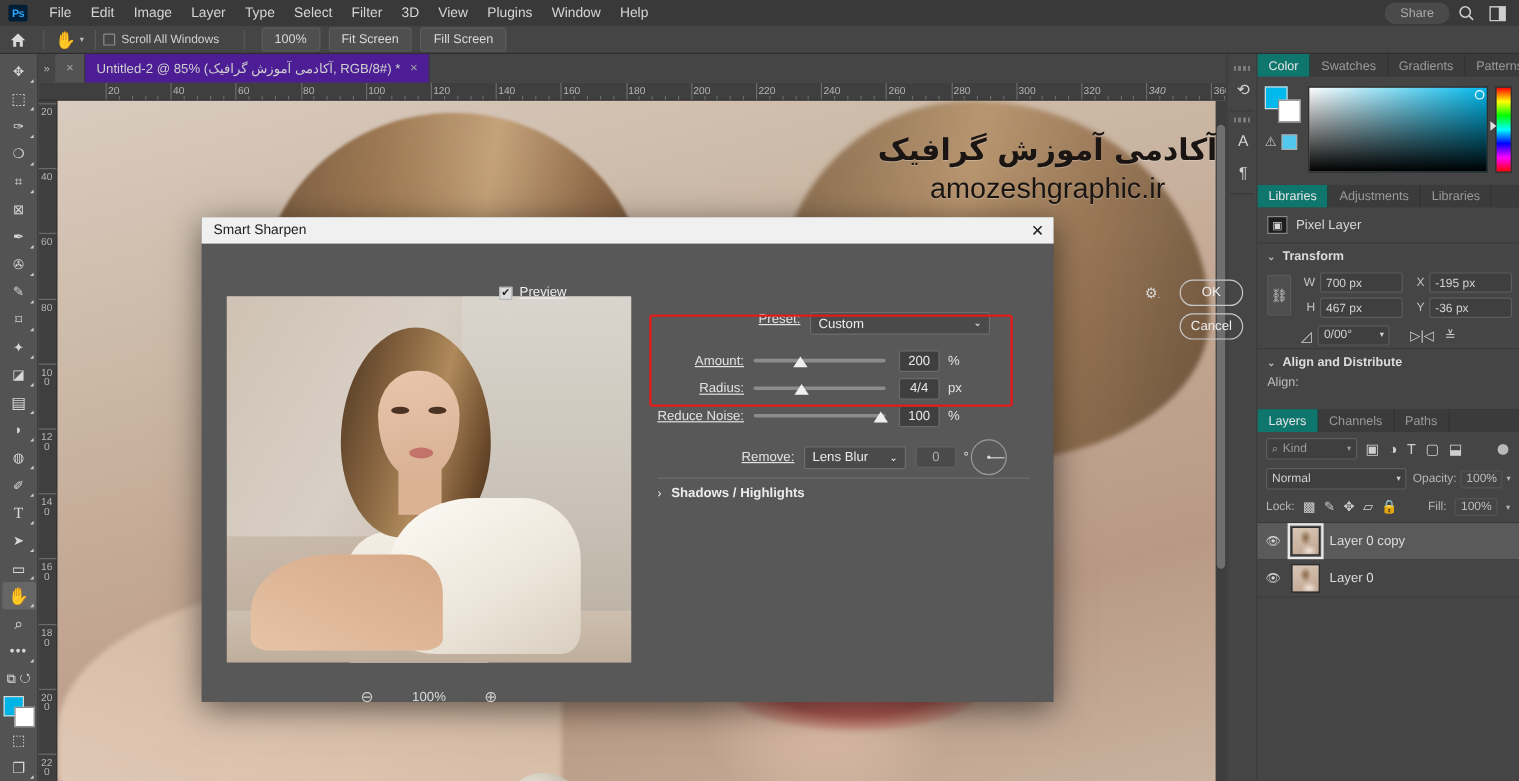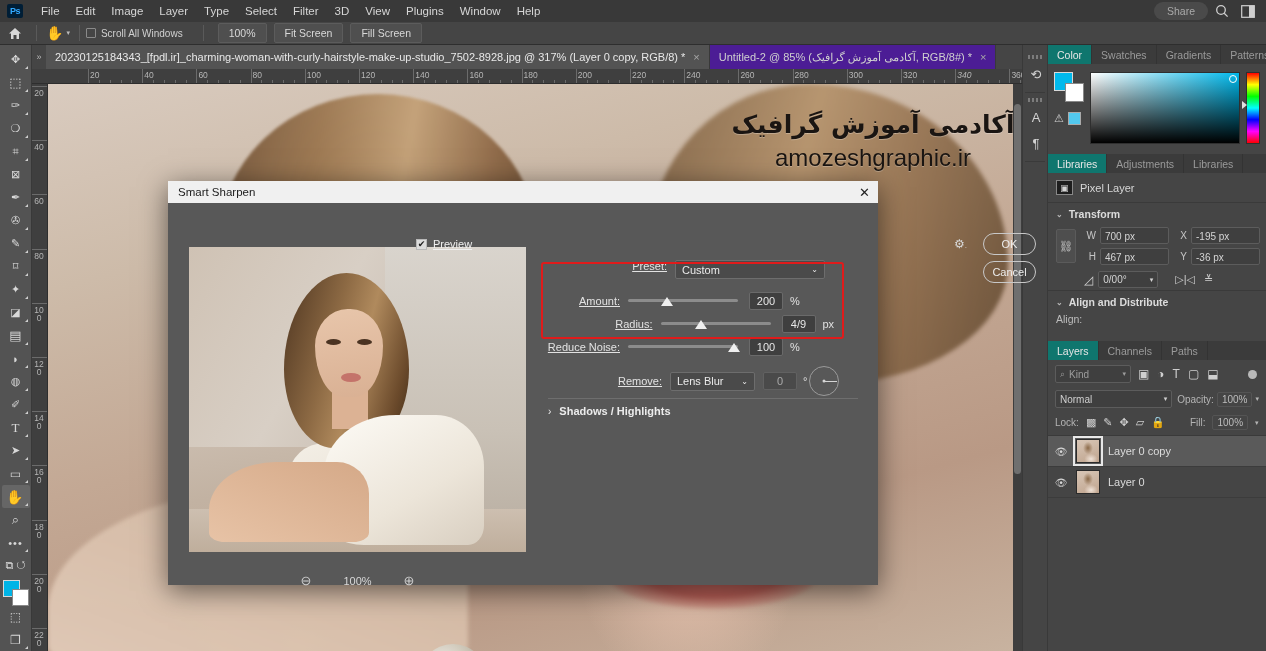--- a/index.html
+++ b/index.html
@@ -508,21 +508,20 @@
       </div>
     <div class="tool">
         <span style="font-size:12px;">❐</span>
         <span class="corner"></span>
       </div>
   </div>
 
   <div class="tabbar">
     <div class="tab-arrows">»</div>
     <div class="tab active">
-      <span>20230125184343_[fpdl.ir]_charming-woman-with-curly-hairstyle-make-up-studio_7502-8928.jpg @ 317% (Layer 0 copy, RGB/8) *</span>
       <span class="x">×</span>
     </div>
     <div class="tab">
       <span>Untitled-2 @ 85% (آکادمی آموزش گرافیک, RGB/8#) *</span>
       <span class="x">×</span>
     </div>
   </div>
 
   <div class="canvaswrap">
     <div class="ruler-h" id="rulerH">
@@ -871,27 +870,27 @@
       <div style="position:absolute;left:378px;top:86px;width:320px;">
         <div class="row" style="height:23px;">
           <span class="lblcol"><span class="u">Amount:</span></span>
           <div class="slider" style="width:110px;">
             <div class="strack"></div>
             <div class="sthumb" style="left:30%;"></div>
           </div>
           <div class="numfld" style="margin-left:11px;">200</div>
           <span class="unit">%</span>
         </div>
-        <div class="row" style="height:23px;justify-content:center;">
+        <div class="row" style="height:23px;">
           <span class="lblcol"><span class="u">Radius:</span></span>
           <div class="slider" style="width:110px;">
             <div class="strack"></div>
             <div class="sthumb" style="left:31%;"></div>
           </div>
-          <div class="numfld" style="margin-left:11px;">4/9</div>
+          <div class="numfld" style="margin-left:11px;">4/4</div>
           <span class="unit">px</span>
         </div>
         <div class="row" style="height:23px;">
           <span class="lblcol"><span class="u">Reduce Noise:</span></span>
           <div class="slider" style="width:110px;">
             <div class="strack"></div>
             <div class="sthumb" style="left:91%;"></div>
           </div>
           <div class="numfld" style="margin-left:11px;">100</div>
           <span class="unit">%</span>

